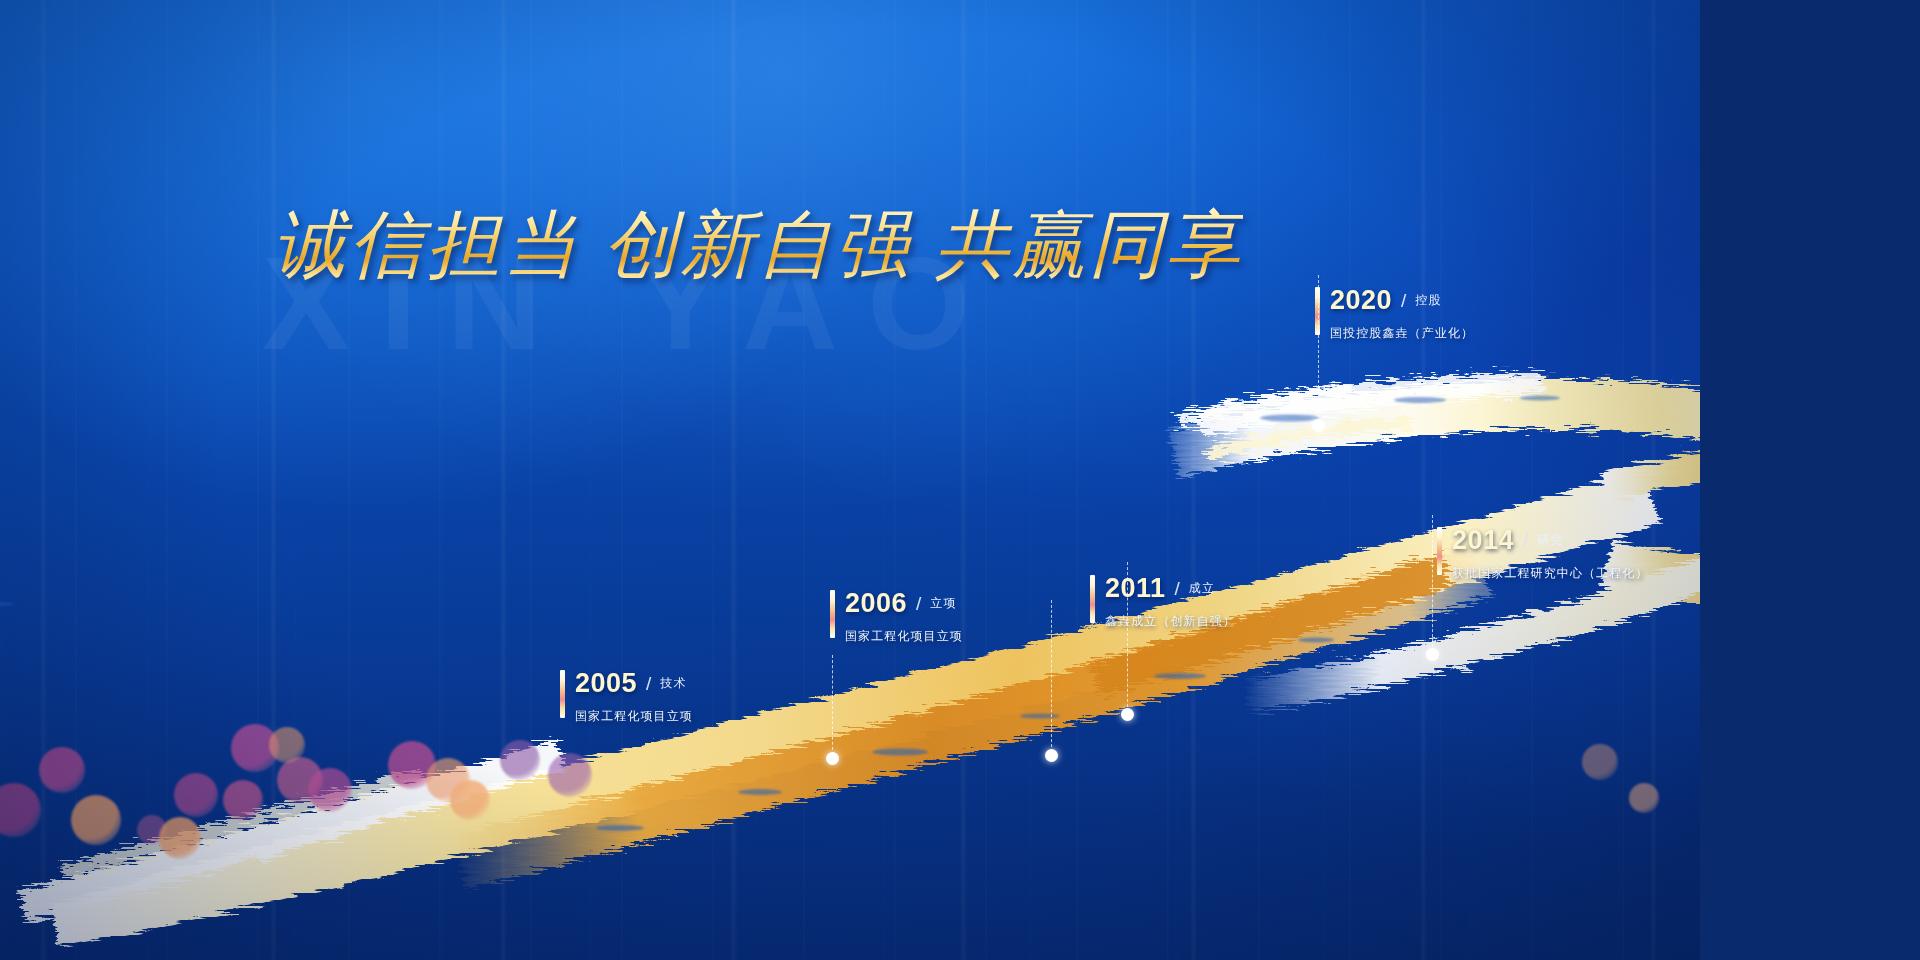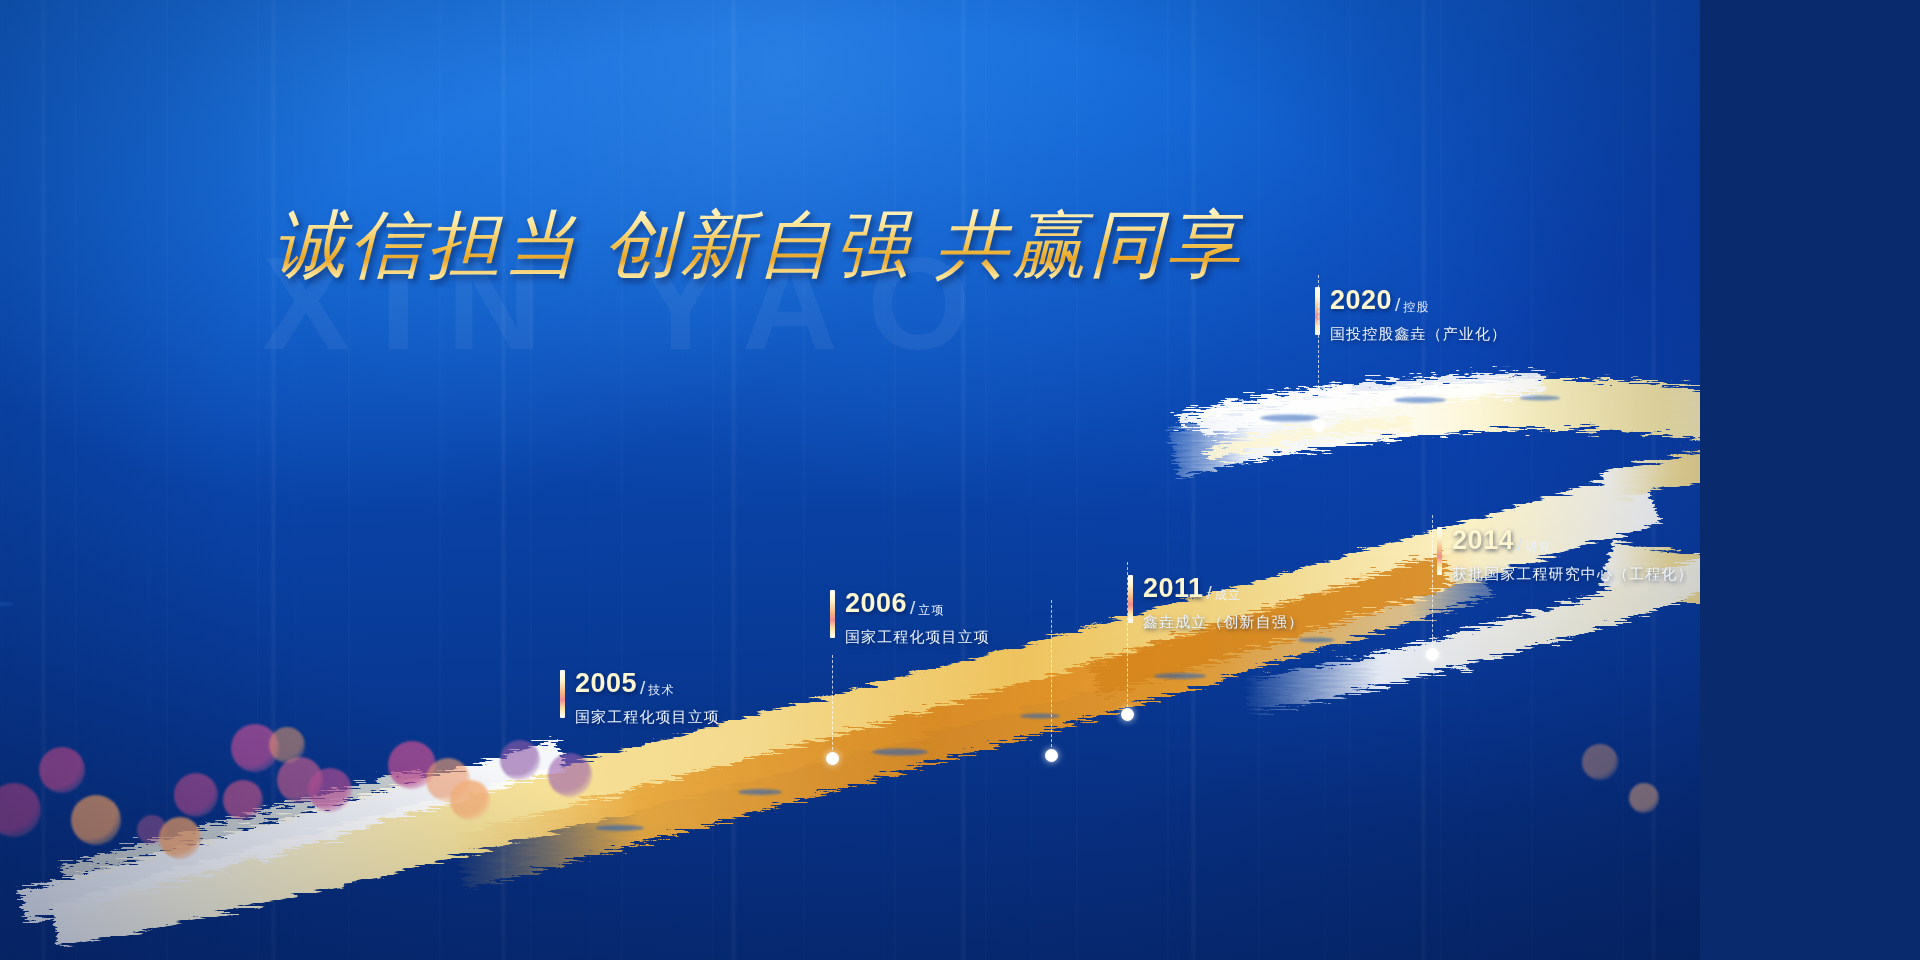--- a/index.html
+++ b/index.html
@@ -105,22 +105,22 @@
   .ribbon-layer { position: absolute; inset: 0; pointer-events: none; }
   .ribbon-layer svg { display: block; width: 1920px; height: 960px; }
 
   
   .bokeh { position: absolute; border-radius: 50%; pointer-events: none; }
 
   
   .tl-item { position: absolute; }
   .tl-head {
     display: flex;
-    align-items: flex-end;
-    gap: 3px;
+    align-items: center;
+    gap: 9px;
     white-space: nowrap;
   }
   .tl-year {
     font-size: 27px;
     font-weight: bold;
     color: #fdf6d0;
     letter-spacing: 0.5px;
     text-shadow: 1px 2px 4px rgba(3,22,70,0.6);
   }
   .tl-slash {
@@ -128,21 +128,21 @@
     color: #d8e4f6;
     font-weight: 300;
   }
   .tl-tag {
     font-size: 12px;
     color: #e9f1fd;
     letter-spacing: 1.2px;
   }
   .tl-desc {
     margin-top: 9px;
-    font-size: 15px;
+    font-size: 12px;
     letter-spacing: 1.1px;
     color: #f0f6ff;
     white-space: nowrap;
     text-shadow: 1px 2px 4px rgba(3,22,70,0.6);
   }
   .tl-bar {
     position: absolute;
     left: -15px;
     top: 2px;
     width: 5px;
@@ -364,21 +364,21 @@
         <div class="tl-bar"></div>
         <div class="tl-head">
           <span class="tl-year">2006</span>
           <span class="tl-slash">/</span>
           <span class="tl-tag">立项</span>
         </div>
         <div class="tl-desc">国家工程化项目立项</div>
       </div>
       <div class="tl-connector" style="left: 1051px; top: 600px; height: 152px;"></div>
       <div class="tl-dot" style="left: 1044.5px; top: 748.5px;"></div>
-      <div class="tl-item" style="left: 1143px; top: 573px;">
+      <div class="tl-item" style="left: 1105px; top: 573px;">
         <div class="tl-bar"></div>
         <div class="tl-head">
           <span class="tl-year">2011</span>
           <span class="tl-slash">/</span>
           <span class="tl-tag">成立</span>
         </div>
         <div class="tl-desc">鑫垚成立（创新自强）</div>
       </div>
       <div class="tl-connector" style="left: 1127px; top: 562px; height: 150px;"></div>
       <div class="tl-dot" style="left: 1120.5px; top: 707.5px;"></div>

